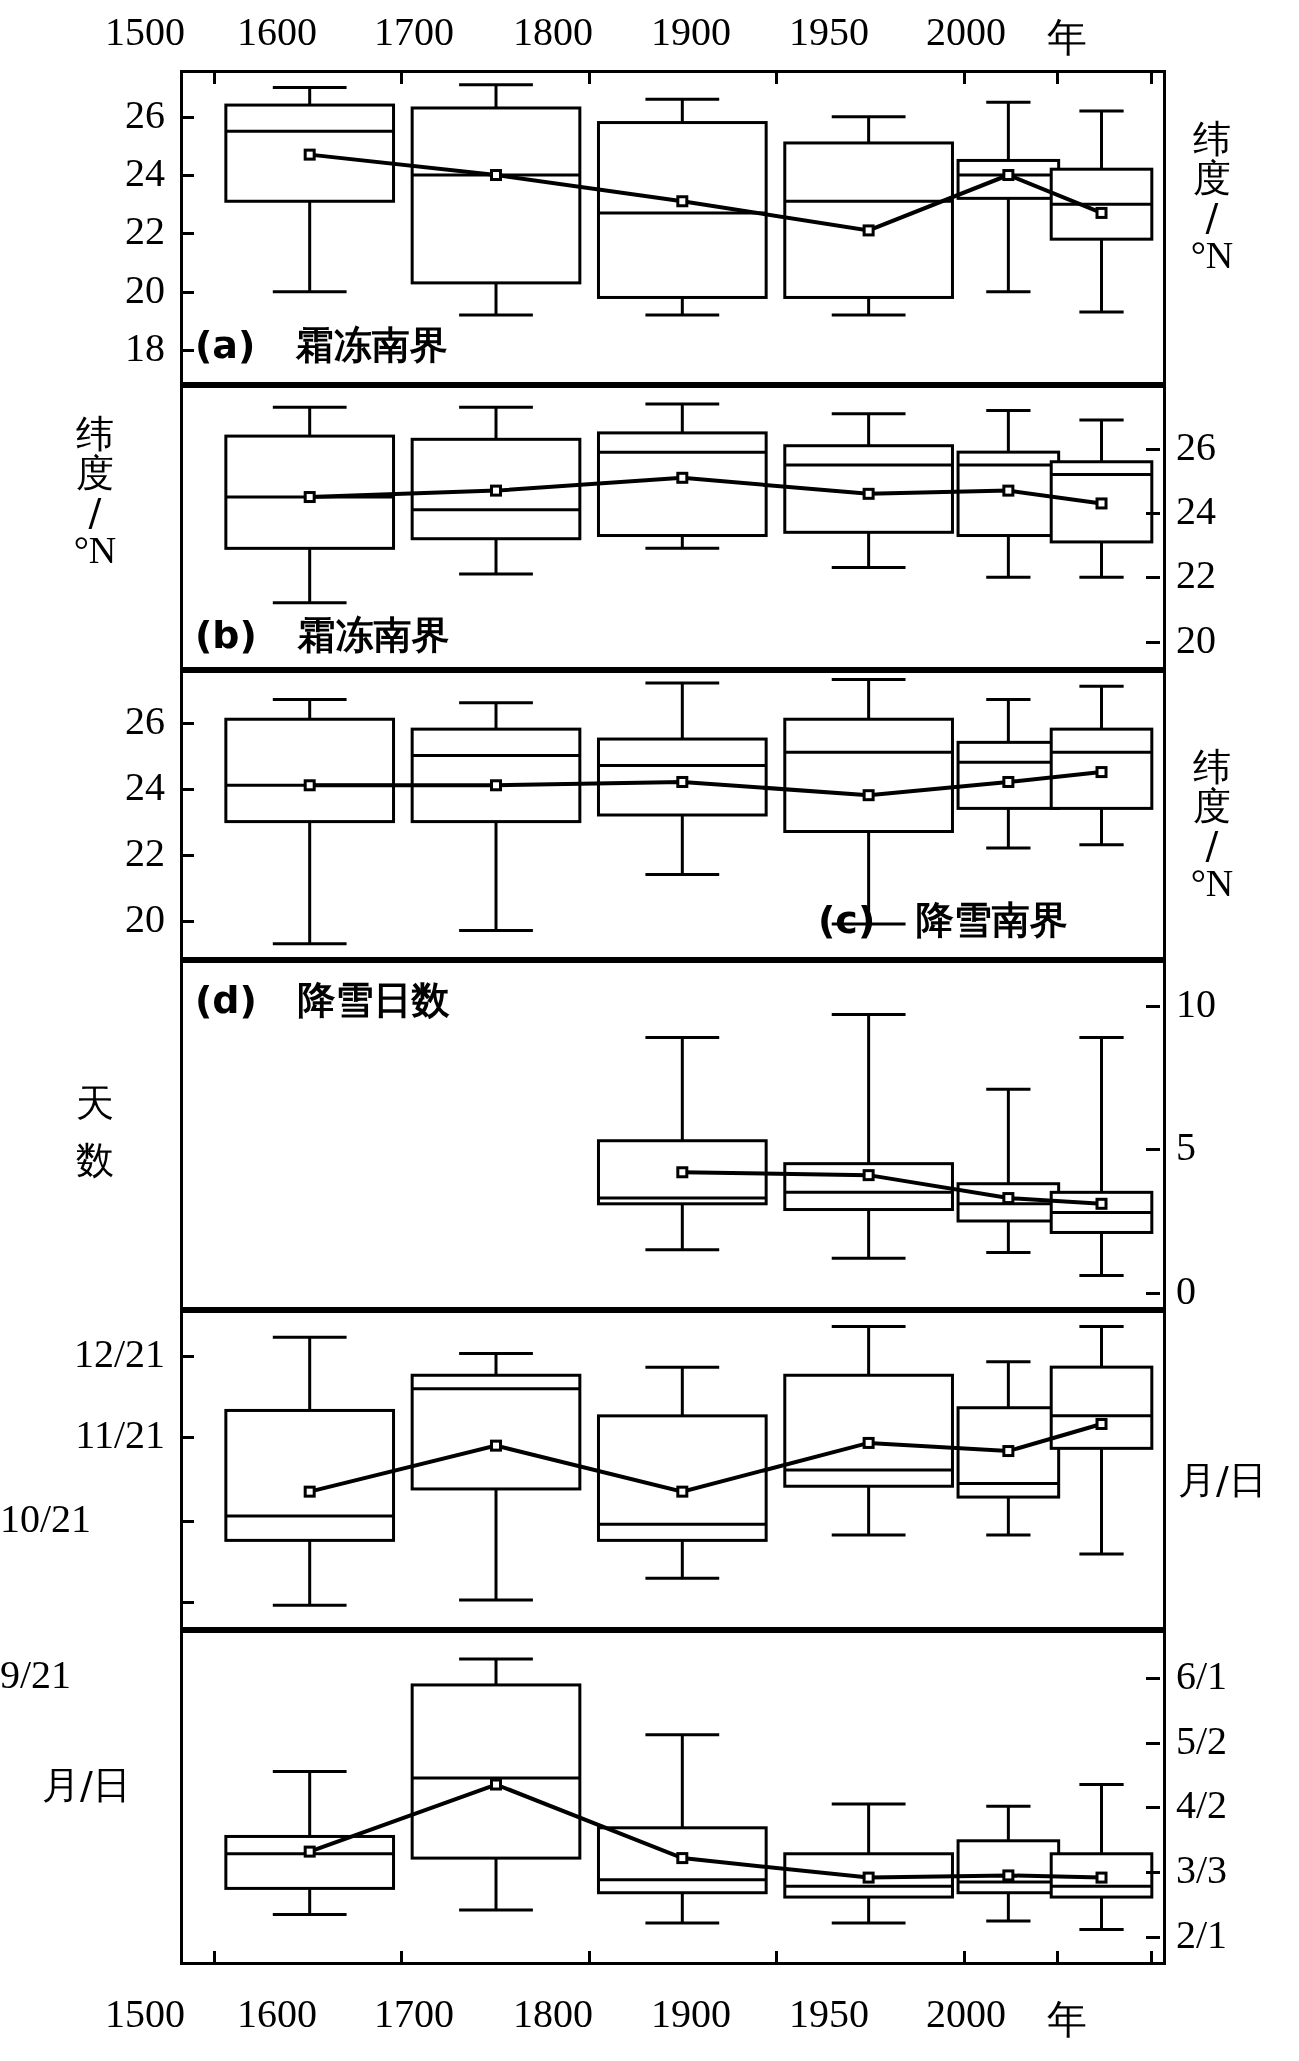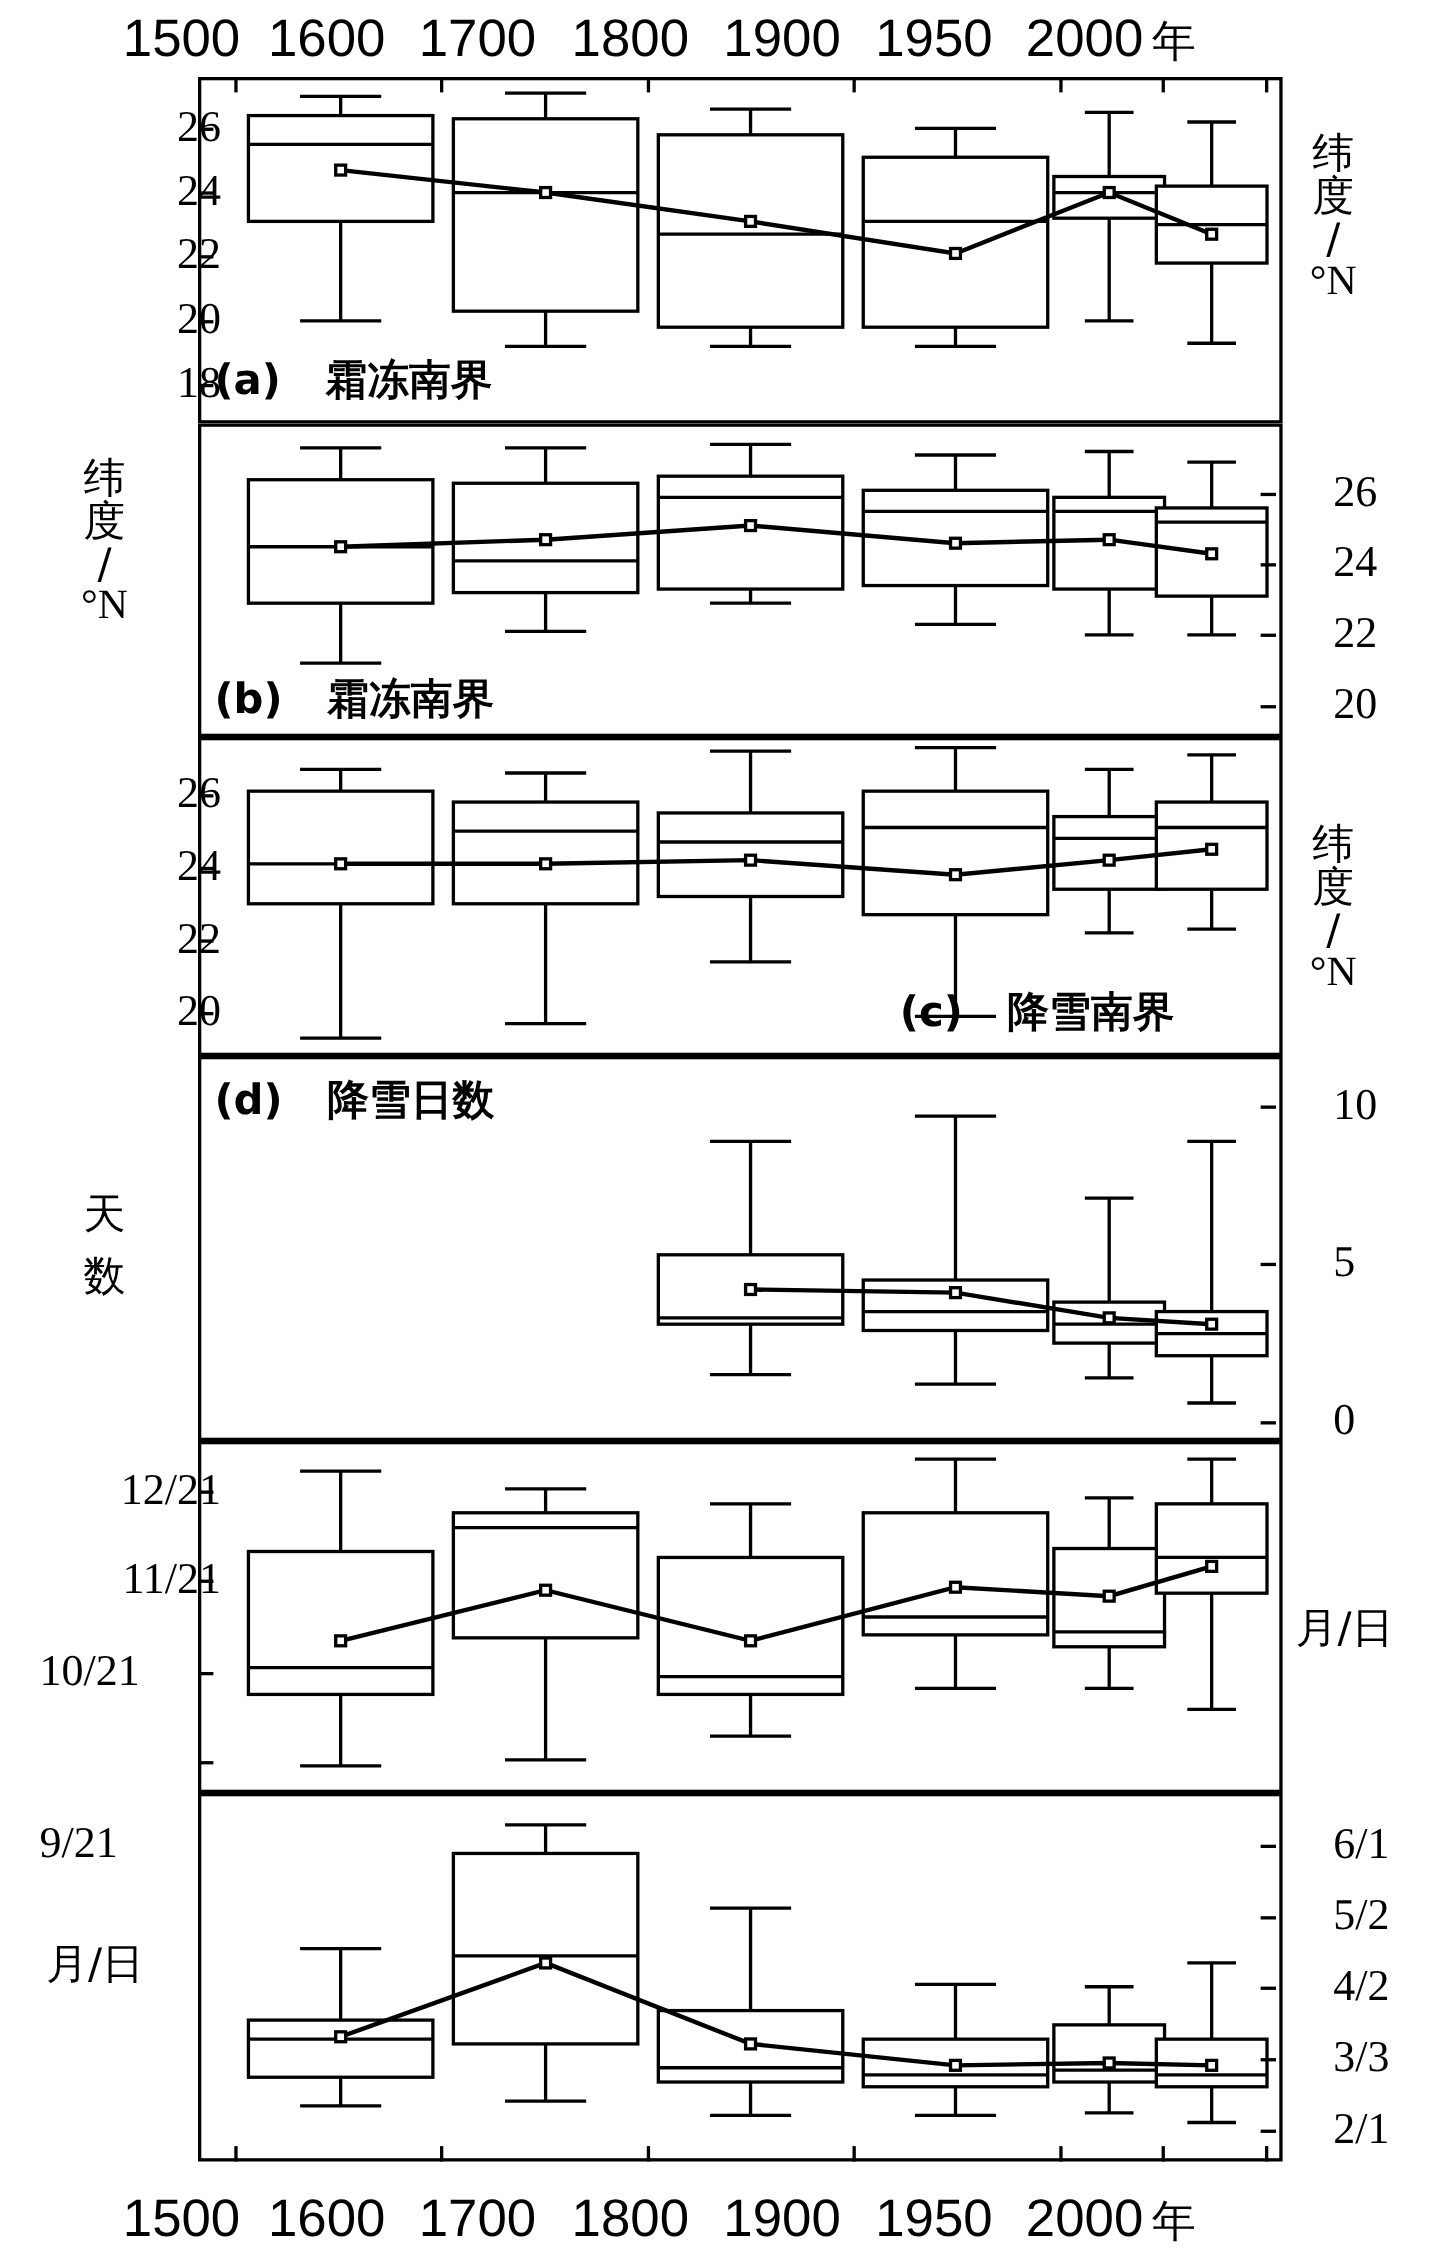--- a/index.html
+++ b/index.html
@@ -4,22 +4,22 @@
 <style>
   html,body{margin:0;padding:0;background:#fff;}
   body{width:1299px;height:2061px;font-family:"Liberation Serif",serif;color:#000;}
   #root{position:relative;width:1299px;height:2061px;}
   .axlabel{position:absolute;font-size:40px;font-family:"Liberation Serif",serif;white-space:nowrap;}
   .cn{font-family:"DejaVu Sans",sans-serif;}
   .panel{position:absolute;border:3px solid #000;box-sizing:border-box;background:#fff;}
   .panel svg{display:block;}
   .plabel{position:absolute;font-size:38px;font-family:"DejaVu Sans",sans-serif;white-space:nowrap;font-weight:bold;}
   .vlabel{position:absolute;font-size:38px;font-family:"DejaVu Sans",sans-serif;line-height:1.02;text-align:center;}
-  .tick{position:absolute;font-size:40px;font-family:"Liberation Serif",serif;text-align:right;padding-left:36px;}
-  .ticktop{position:absolute;font-size:48px;font-family:Liberation Sans, sans-serif;text-align:center;}
+  .tick{position:absolute;font-size:40px;font-family:"Liberation Serif",serif;text-align:right;}
+  .ticktop{position:absolute;font-size:40px;font-family:Liberation Serif, serif;}
 </style>
 </head>
 <body>
 
 <div id="root">
 
   <div class="ticktop" style="left:105px;top:8px;width:120px;">1500</div>
   <div class="ticktop" style="left:237px;top:8px;width:120px;">1600</div>
   <div class="ticktop" style="left:374px;top:8px;width:120px;">1700</div>
   <div class="ticktop" style="left:513px;top:8px;width:120px;">1800</div>

